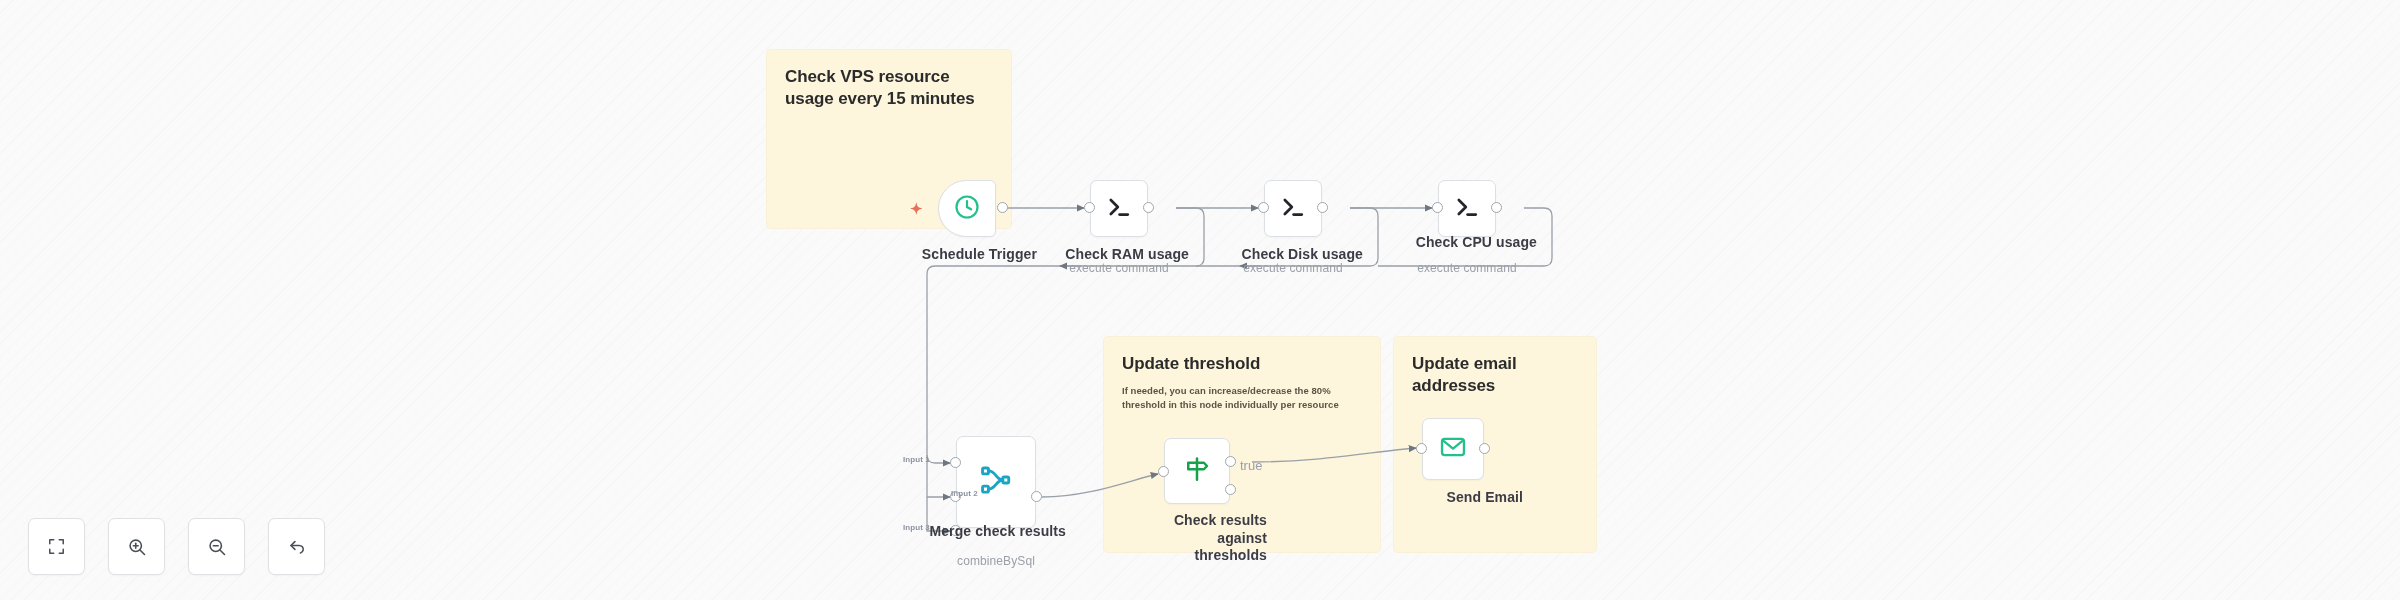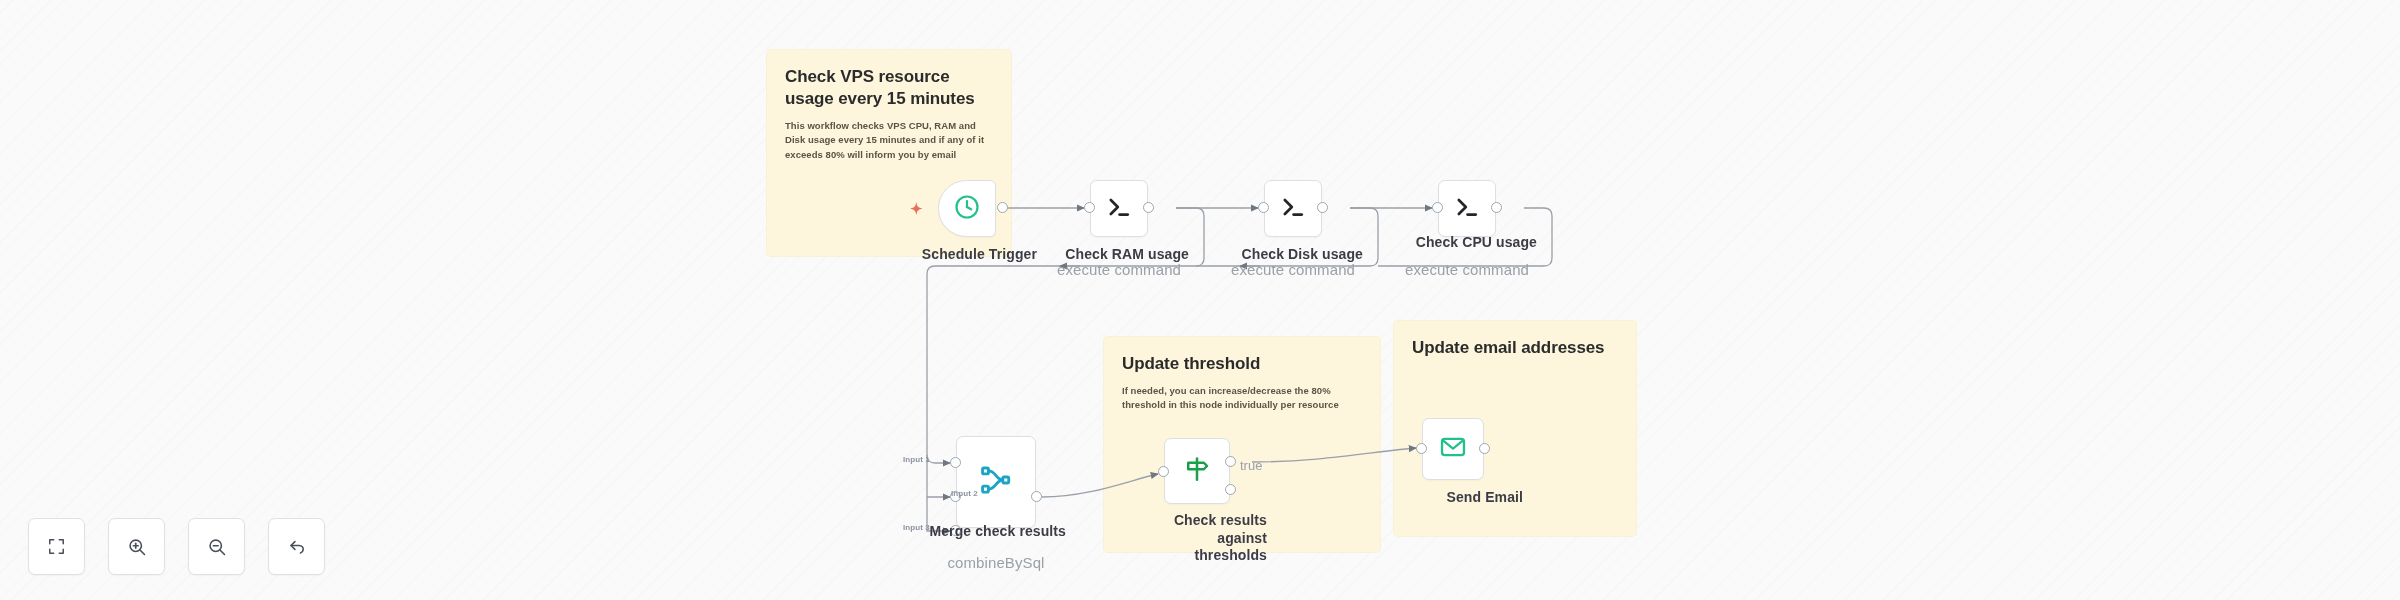--- a/index.html
+++ b/index.html
@@ -88,21 +88,21 @@
     font-weight: bold;
     letter-spacing: 0.1px;
     line-height: 1.25;
     white-space: pre-line;
     pointer-events: none;
   }
   .node-subcaption {
     position: absolute;
     text-align: center;
     color: #9aa0a8;
-    font-size: 15px;
+    font-size: 12px;
     font-weight: normal;
     letter-spacing: 0.1px;
     line-height: 1.2;
     pointer-events: none;
   }
 
   
   .port {
     position: absolute;
     width: 11px;
@@ -156,35 +156,32 @@
     box-shadow: 0 1px 2px rgba(0,0,0,0.04);
     cursor: pointer;
   }
   .tool-btn svg { display:block; }
 </style>
 </head>
 <body>
 
 <div id="canvas">
 
-  <div class="sticky" style="left:766px; top:49px; width:246px; height:208px;">
+  <div class="sticky" style="left:766px; top:49px; width:246px; height:180px;">
     <div class="sticky-title">Check VPS resource
 usage every 15 minutes</div>
-    <div class="sticky-body">This workflow checks VPS CPU, RAM and
-Disk usage every 15 minutes and if any of it
-exceeds 80% will inform you by email</div>
   </div>
 
   <div class="sticky" style="left:1103px; top:336px; width:278px; height:217px;">
     <div class="sticky-title">Update threshold</div>
     <div class="sticky-body">If needed, you can increase/decrease the 80%
 threshold in this node individually per resource</div>
   </div>
 
-  <div class="sticky" style="left:1393px; top:320px; width:244px; height:217px;">
+  <div class="sticky" style="left:1393px; top:336px; width:204px; height:217px;">
     <div class="sticky-title">Update email addresses</div>
   </div>
 
   <svg id="edges" viewBox="0 0 2400 600">
     <defs>
       <marker id="arrow" viewBox="0 0 10 10" refX="8" refY="5" markerWidth="7" markerHeight="7" orient="auto-start-reverse">
         <path d="M 0 1 L 9 5 L 0 9 z" fill="#6f7781"></path>
       </marker>
     </defs>
     <g fill="none" stroke="#9aa0a8" stroke-width="1.3">

